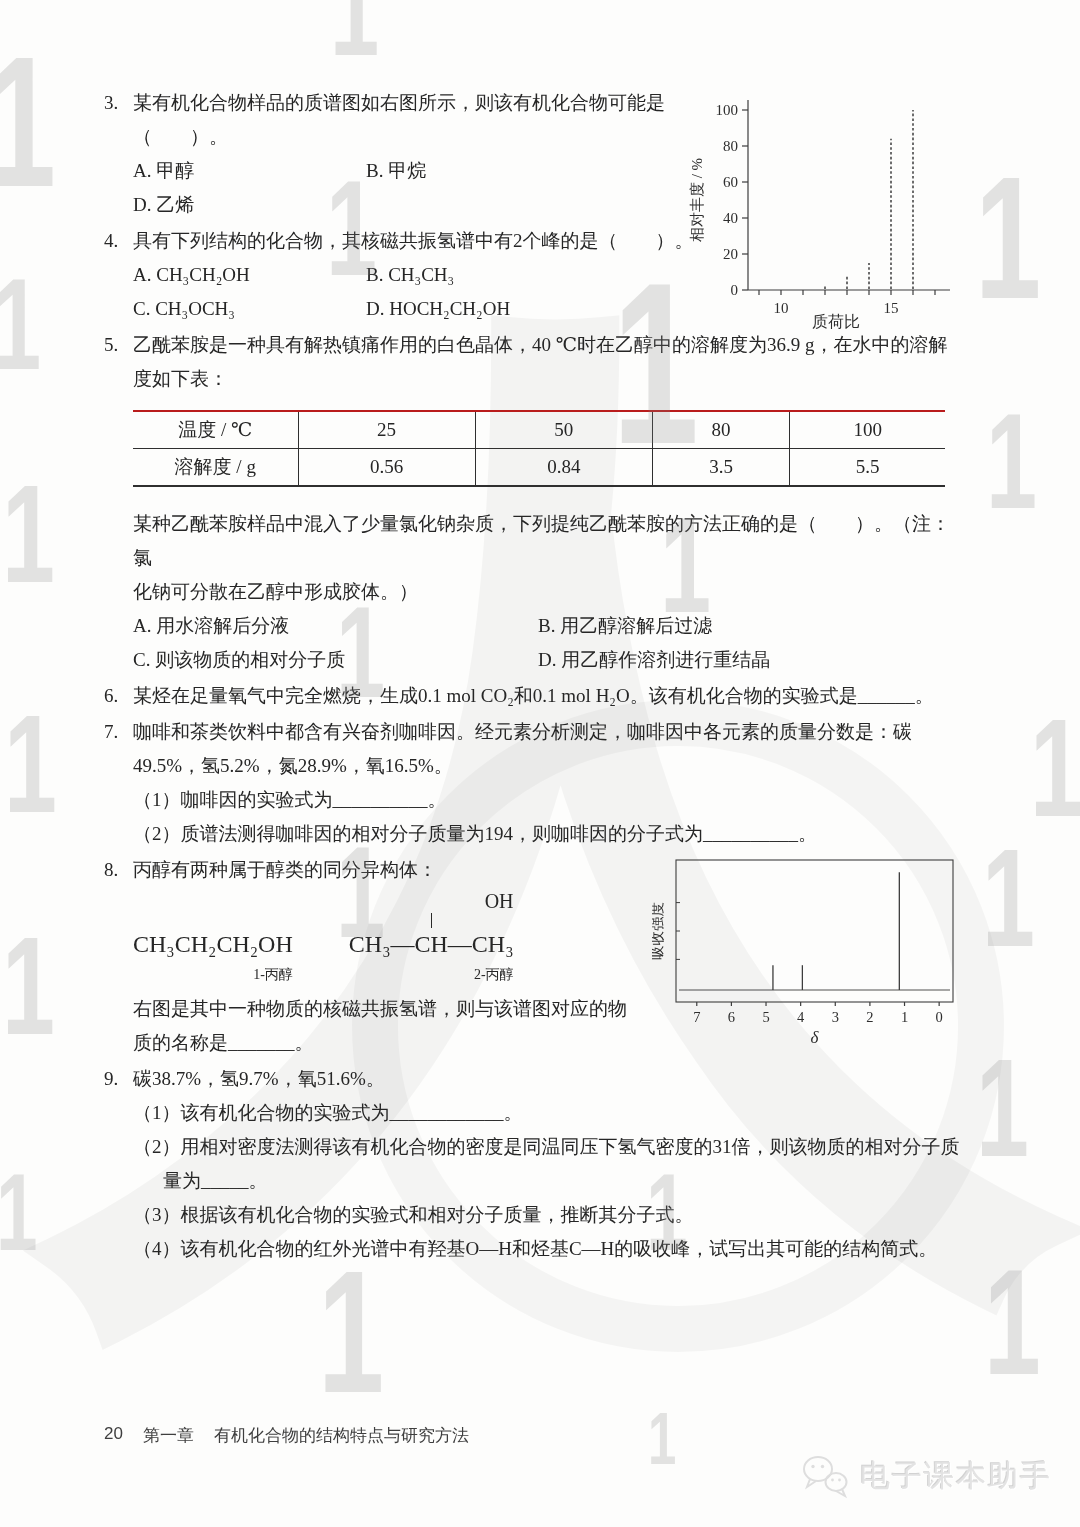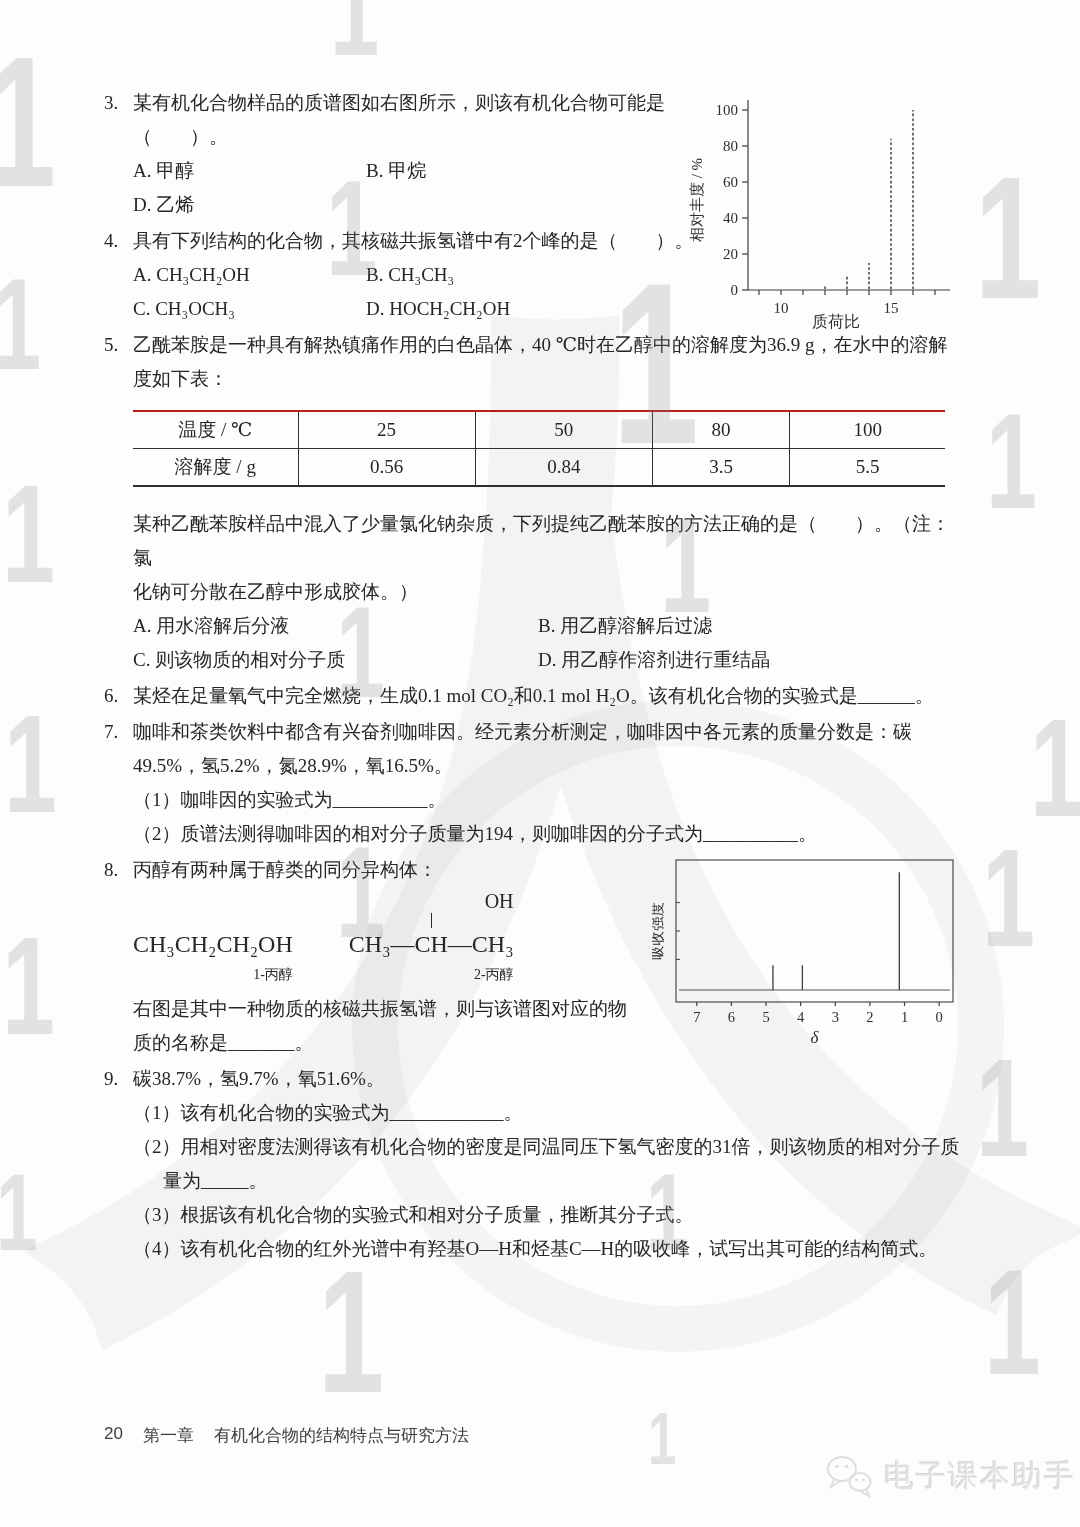--- a/index.html
+++ b/index.html
@@ -45,21 +45,21 @@
   .bond{width:0;height:15px;border-left:1.6px solid #2a2a2a;margin:0 auto 1px auto;}
   .sname{font-size:14px;line-height:30px;padding-top:1px;}
   
   .ms-chart{position:absolute;left:686px;top:84px;z-index:1;}
   .nmr-chart{position:absolute;left:652px;top:854px;z-index:1;}
   
   .footer{
     position:absolute;left:104px;top:1424px;z-index:2;display:flex;gap:20px;
     font-family:"Liberation Sans","DejaVu Sans",sans-serif;font-size:17px;color:#3e3e3e;
   }
-  .brand{position:absolute;right:4px;top:1452px;z-index:2;display:flex;align-items:center;gap:8px;}
+  .brand{position:absolute;right:28px;top:1452px;z-index:2;display:flex;align-items:center;gap:8px;}
   .brand-label{
     font-family:"Liberation Sans","DejaVu Sans",sans-serif;font-size:30px;letter-spacing:2px;
     color:#e3e3e3;text-shadow:1px 1px 0 #ffffff,-1px -1px 0 #d2d2d2;
   }
 </style>
 </head>
 <body>
 
 <div class="page">
 

